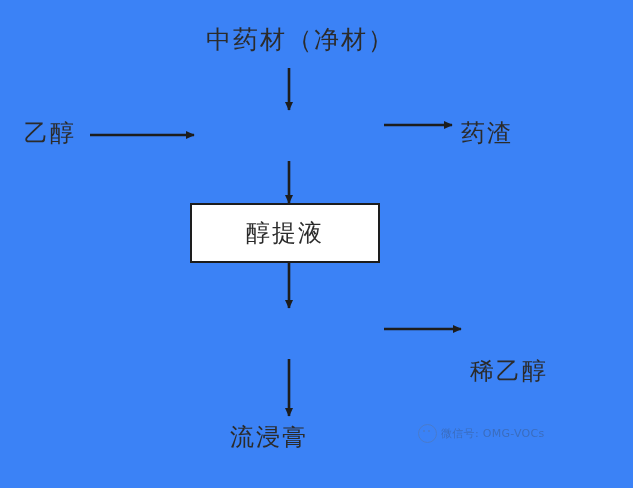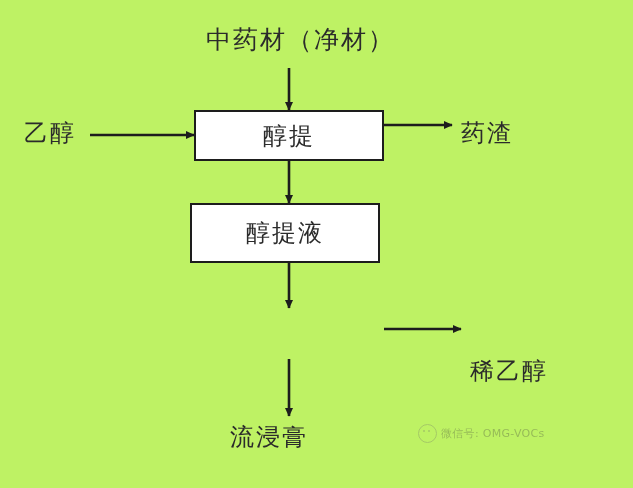--- a/index.html
+++ b/index.html
@@ -12,21 +12,21 @@
     height: 488px;
     background: #ffffff;
     font-family: "DejaVu Sans", "Liberation Sans", sans-serif;
     overflow: hidden;
     position: relative;
   }
   #diagram-root {
     position: relative;
     width: 633px;
     height: 488px;
-    background: #bef264;
+    background: #3b82f6;
   }
   svg.flow-layer {
     position: absolute;
     left: 0;
     top: 0;
     width: 633px;
     height: 488px;
   }
   .node-box {
     position: absolute;
@@ -132,23 +132,20 @@
   <div class="free-label title-label" id="label-raw-material">中药材（净材）</div>
 
   <div class="free-label" id="label-ethanol">乙醇</div>
 
   <div class="free-label" id="label-residue">药渣</div>
 
   <div class="free-label" id="label-dilute-ethanol">稀乙醇</div>
 
   <div class="free-label" id="label-fluid-extract">流浸膏</div>
 
-  <div class="node-box" id="box-alcohol-extraction">
-    <span class="node-label">醇提</span>
-  </div>
 
   <div class="node-box" id="box-alcohol-extract-liquid">
     <span class="node-label">醇提液</span>
   </div>
 
 
   <div id="watermark">
     <span class="wm-icon"></span>
     <span class="wm-text">微信号: OMG-VOCs</span>
   </div>

